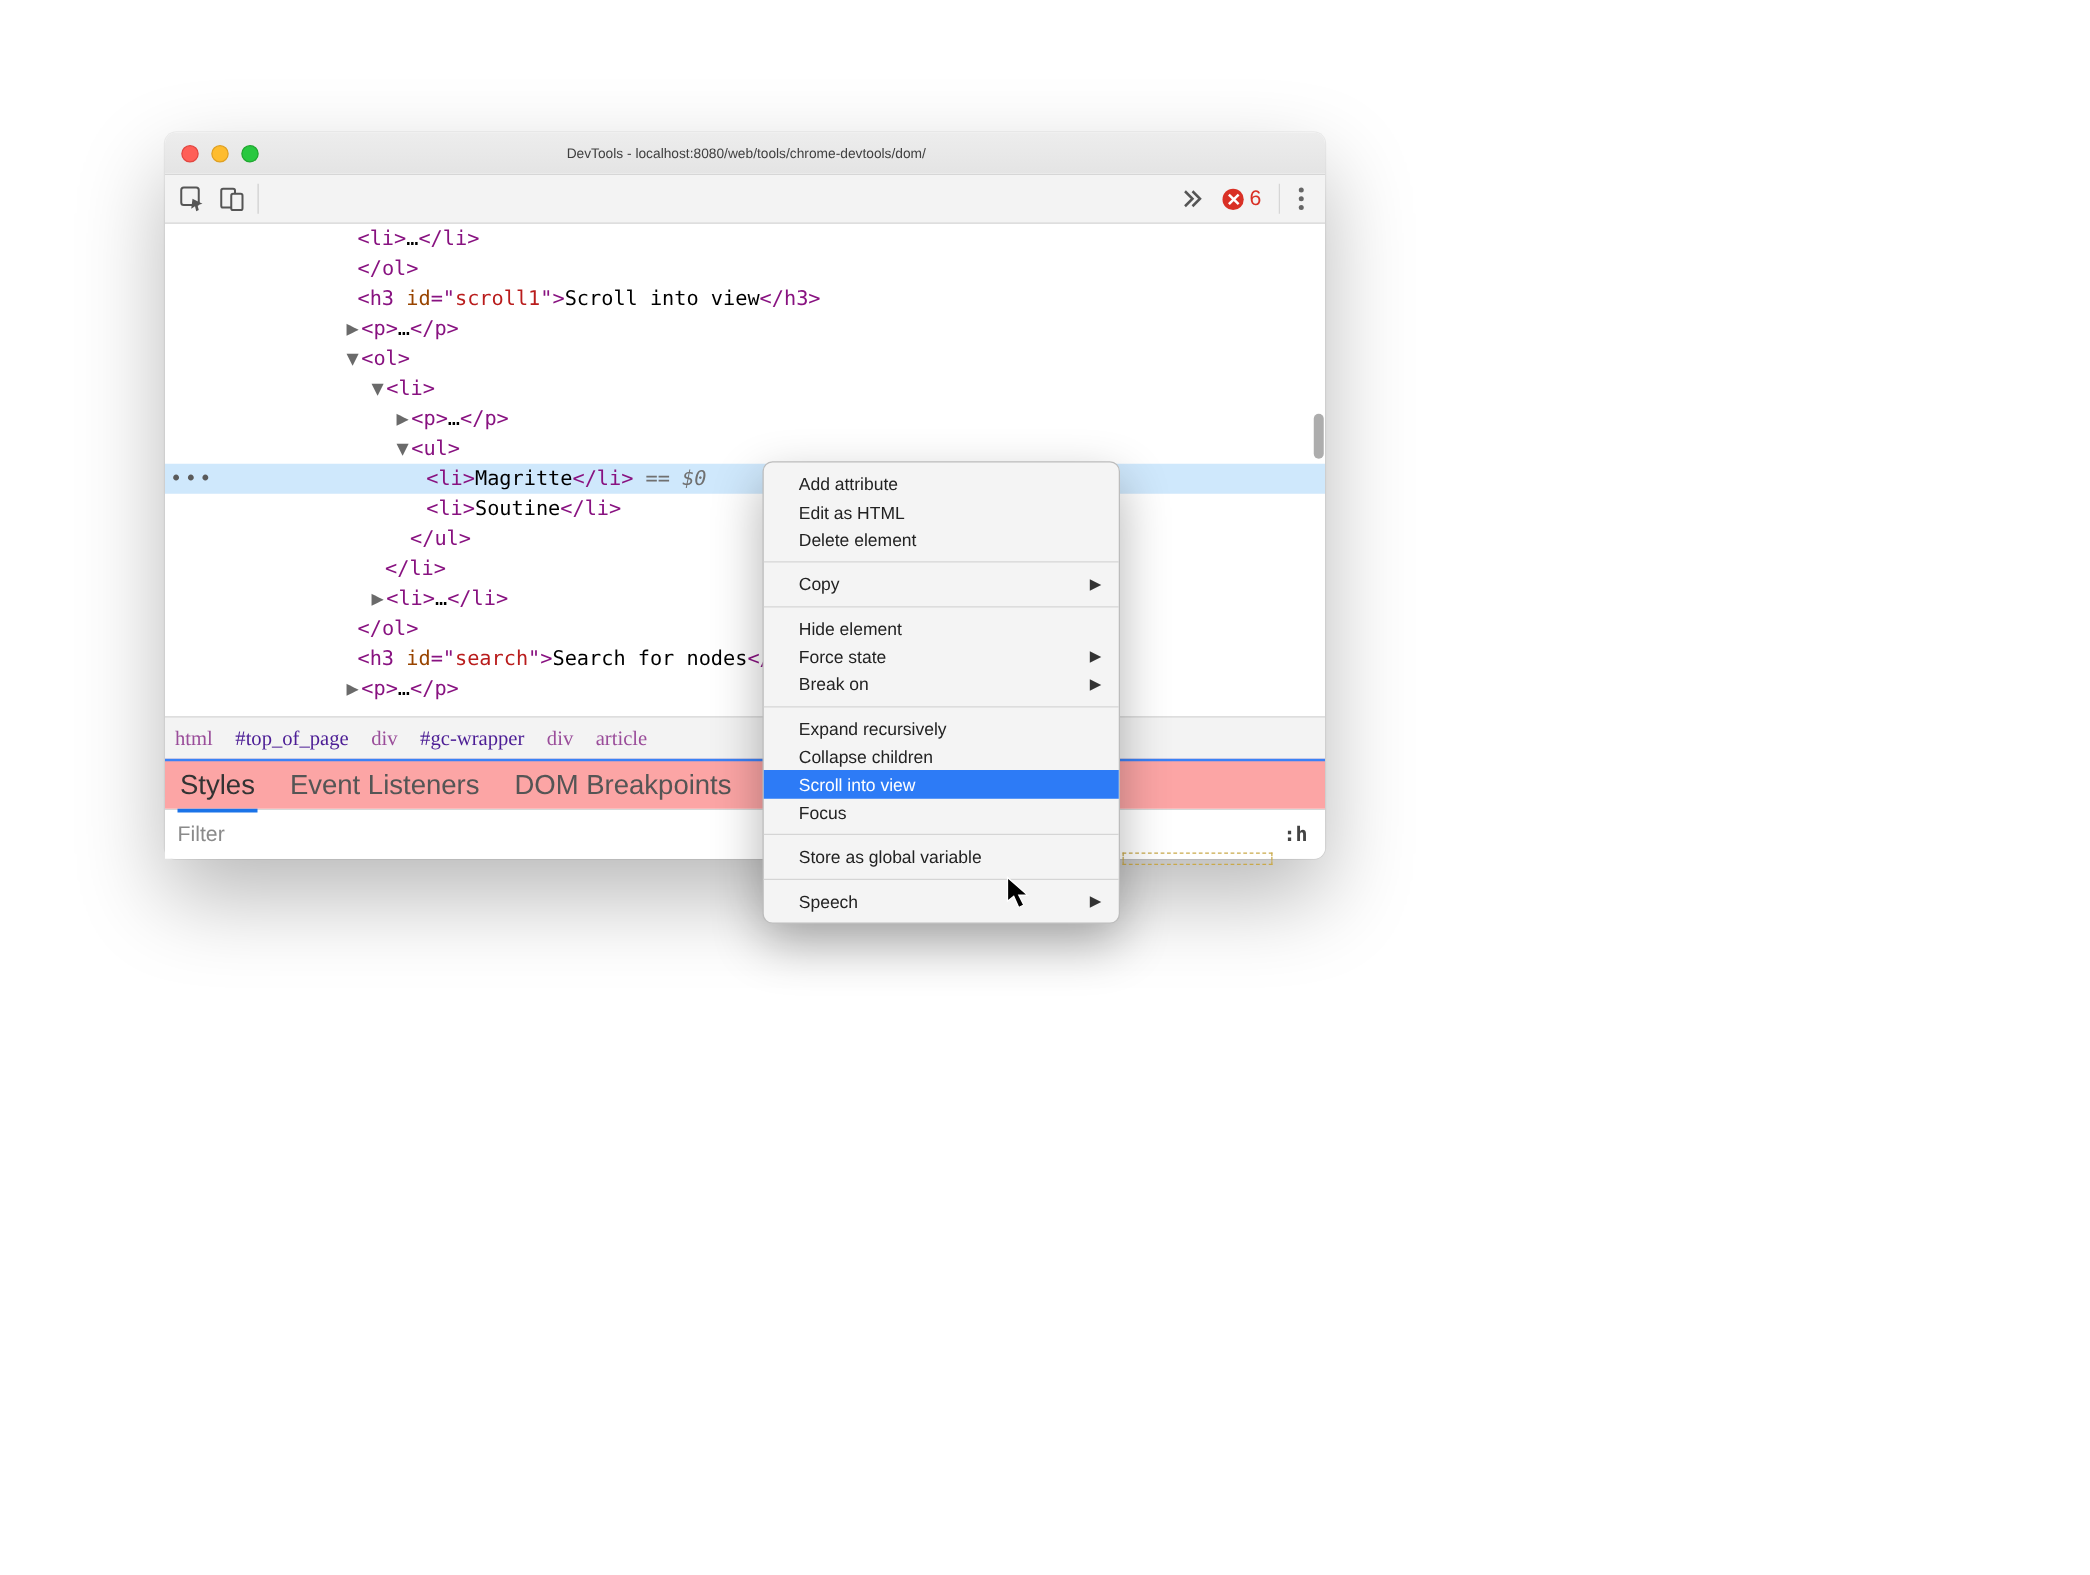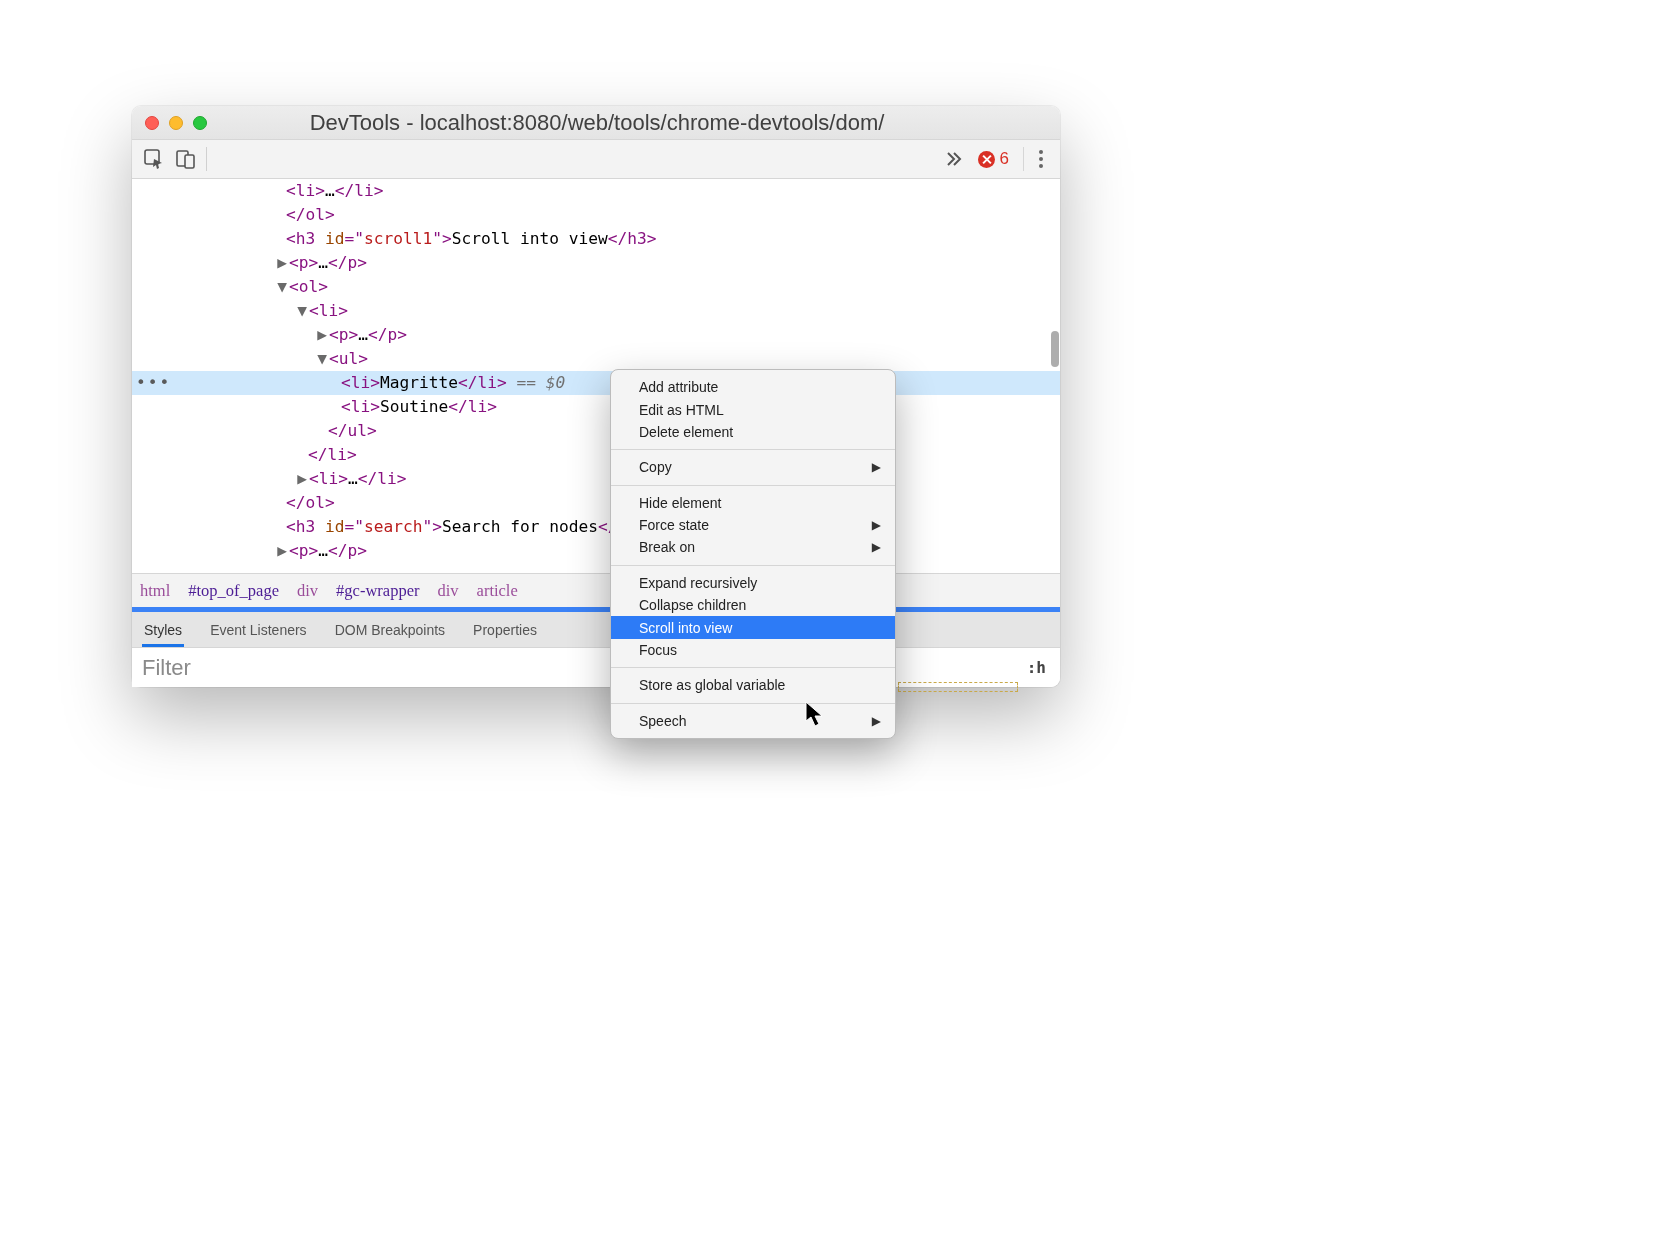--- a/index.html
+++ b/index.html
@@ -29,21 +29,21 @@
     display: flex; align-items: center;
     position: relative;
   }
   .traffic { display:flex; gap:10px; align-items:center; margin-left:13px; }
   .dot { width:14px; height:14px; border-radius:50%; }
   .dot.red    { background:#ff5f57; border:1px solid #e24640; }
   .dot.yellow { background:#febc2e; border:1px solid #dfa023; }
   .dot.green  { background:#28c840; border:1px solid #1fa72f; }
   .wtitle {
     position:absolute; left:2px; right:0; text-align:center;
-    font-size:22px; color:#404040; font-weight:400;
+    font-size:11px; color:#404040; font-weight:400;
     pointer-events:none;
   }
   
   .toolbar {
     height: 39px;
     border-bottom: 1px solid #d6d6d6;
     background: #f3f3f3;
     display:flex; align-items:center;
     padding: 0 6px;
   }
@@ -133,43 +133,43 @@
     padding: 0 8px;
     font-size:16.5px;
     gap: 18px;
     font-family: Liberation Serif, serif;
   }
   .crumb { color:#9a4d9a; cursor:pointer; }
   .crumb.gray { color:#4c1d95; }
 
   
   .subtabs {
-    height:40px; border-top:5px solid #3b82f6;
-    background:#e5e5e5;
+    height:40px; border-top:2px solid #3b82f6;
+    background:#fca5a5;
     display:flex; align-items:center;
     gap: 28px; padding:0 12px;
-    font-size:14px; color:#555;
+    font-size:22px; color:#555;
   }
   .subtab { cursor:pointer; position:relative; }
   .subtab.active { color:#333; }
   .subtab.active::after{
     content:""; position:absolute; left:-2px; right:-2px; bottom:-9px;
     height:3px; background:#1a73e8;
   }
   
   .filter-row {
     height:40px; border-top:1px solid #d6d6d6;
     display:flex; align-items:center;
     background:#fff;
     border-radius: 0 0 9px 9px;
   }
   .filter-input{
     flex:1; height:100%;
     border:none; outline:none;
-    padding:0 10px; font-size:22px; color:#333;
+    padding:0 10px; font-size:17px; color:#333;
     font-family: -apple-system, Arial, sans-serif;
   }
   .filter-input::placeholder{ color:#8a8a8a; }
   .hov {
     padding:0 14px; font-family:Menlo, monospace; font-size:16px;
     color:#444; font-weight:600; cursor:pointer;
   }
 
   
   .dashbox {

